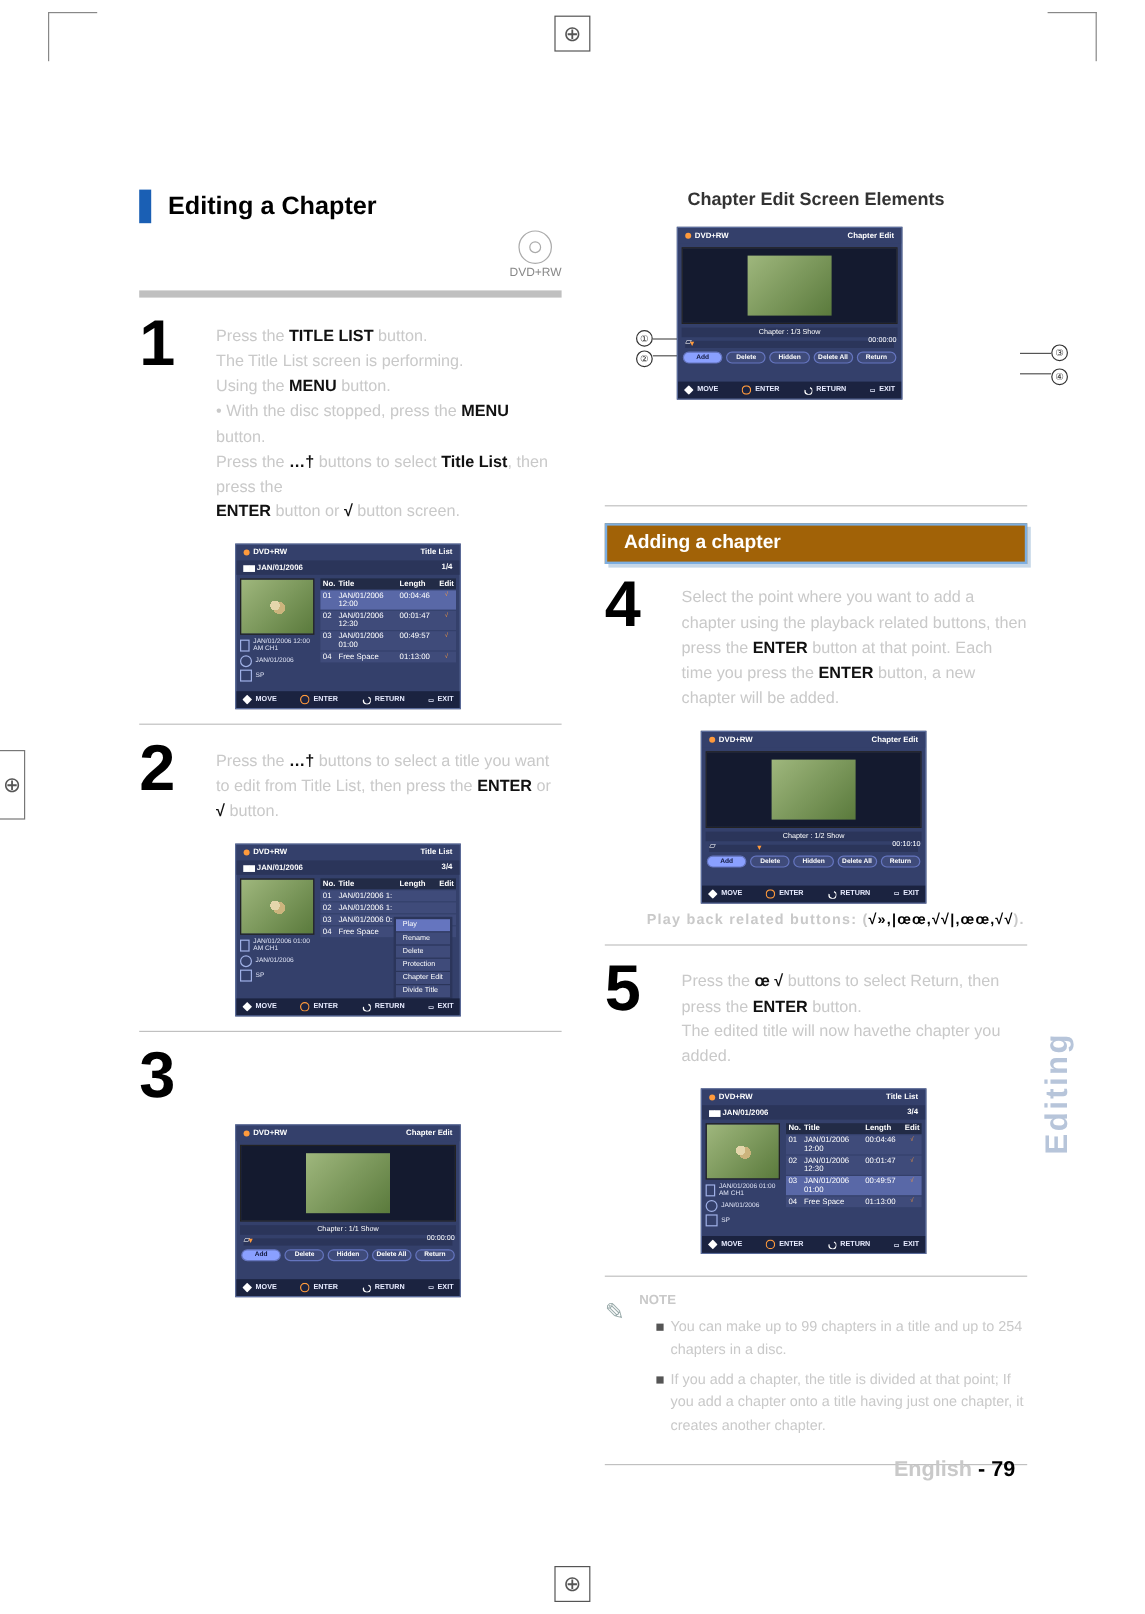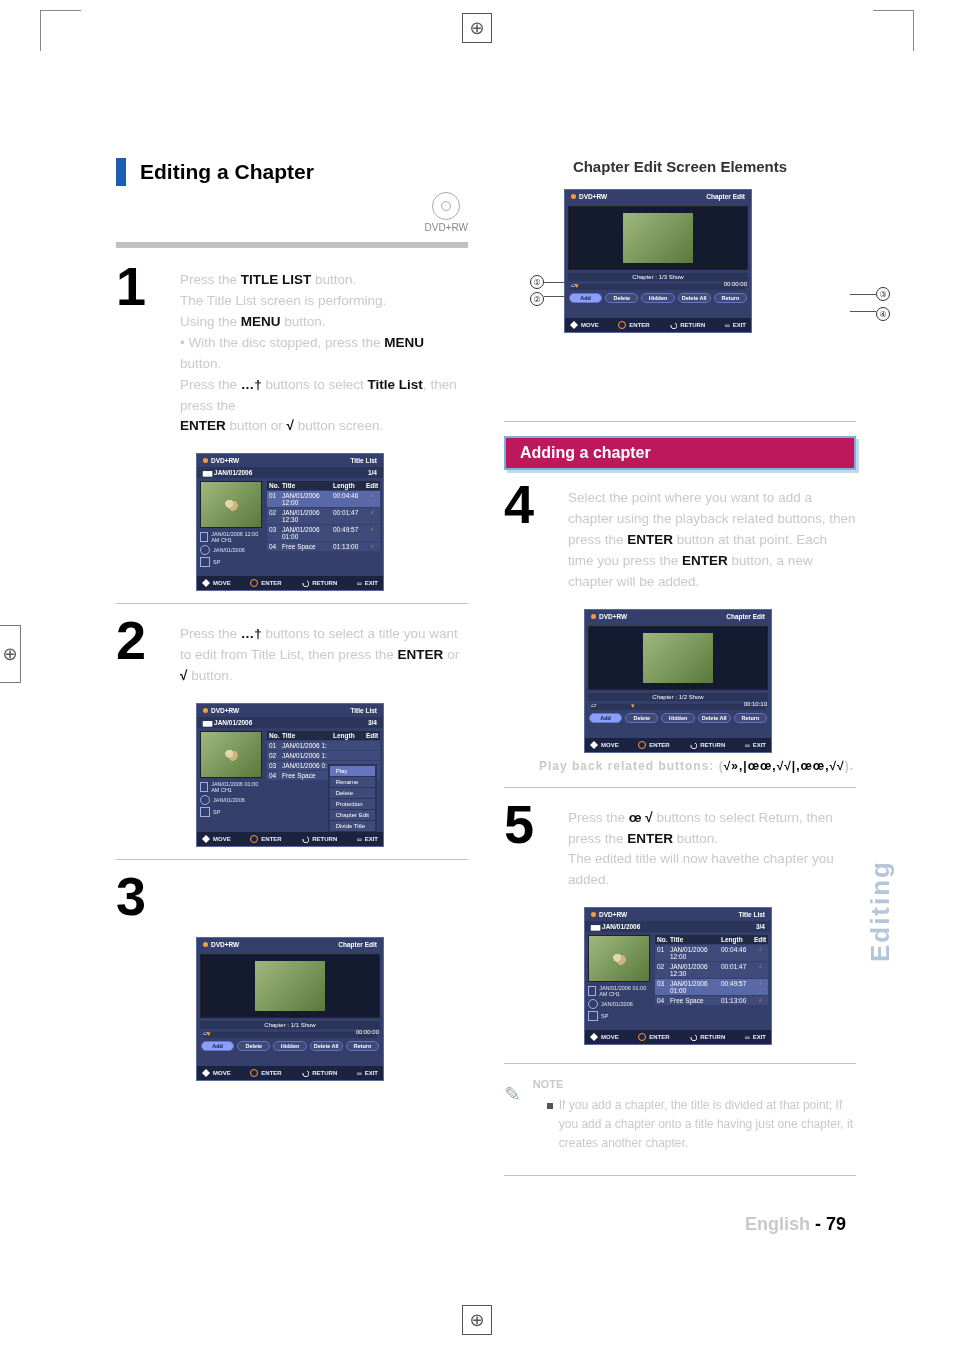--- a/index.html
+++ b/index.html
@@ -228,21 +228,21 @@
     display: flex; align-items: center; justify-content: center;
     font-size: 8px; background: #fff;
   }
   .panel-callout-wrap { position:relative; margin-left: 60px; margin-bottom:10px; }
   .panel-callout-wrap .callout-line {
     position:absolute; height:1px; background:#555;
   }
 
   
   .banner {
-    background: #be185d;
+    background: #a16207;
     border: 2px solid #7daee0;
     box-shadow: 3px 3px 0 #c6d7e8;
     color: #fff;
     font-size: 16px;
     font-weight: bold;
     padding: 6px 14px;
     margin: 14px 0 10px 0;
   }
 
   .play-syms {
@@ -803,20 +803,21 @@
         </div>
       </div>
 
       <div class="rule thin" style="margin-top:18px;"></div>
 
       <div class="note">
         <div class="ic">✎</div>
         <div>
           <div class="light-text" style="font-weight:bold; font-size:11px;">NOTE</div>
           <ul class="light-text">
+            <li>You can make up to 99 chapters in a title and up to 254 chapters in a disc.</li>
             <li>If you add a chapter, the title is divided at that point; If you add a chapter onto a title having just one chapter, it creates another chapter.</li>
           </ul>
         </div>
       </div>
 
       <div class="rule thin" style="margin-top:16px;"></div>
 
     </div>
   </div>
 </div>

